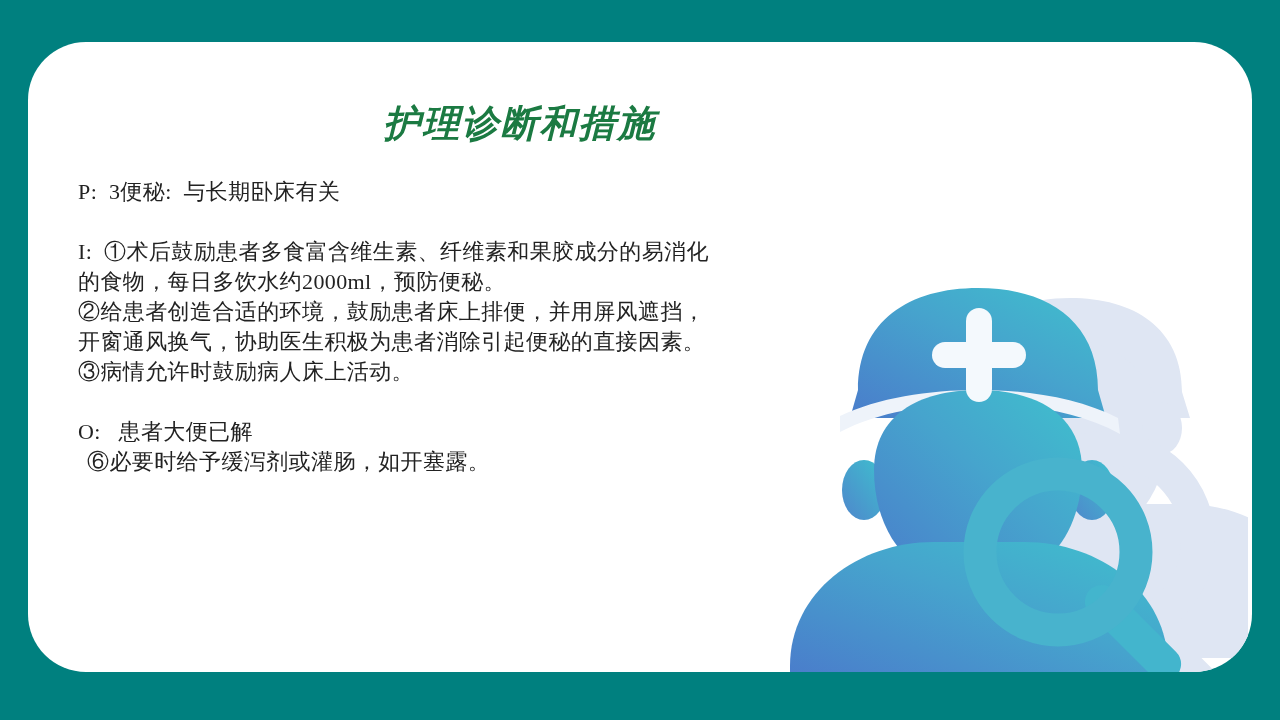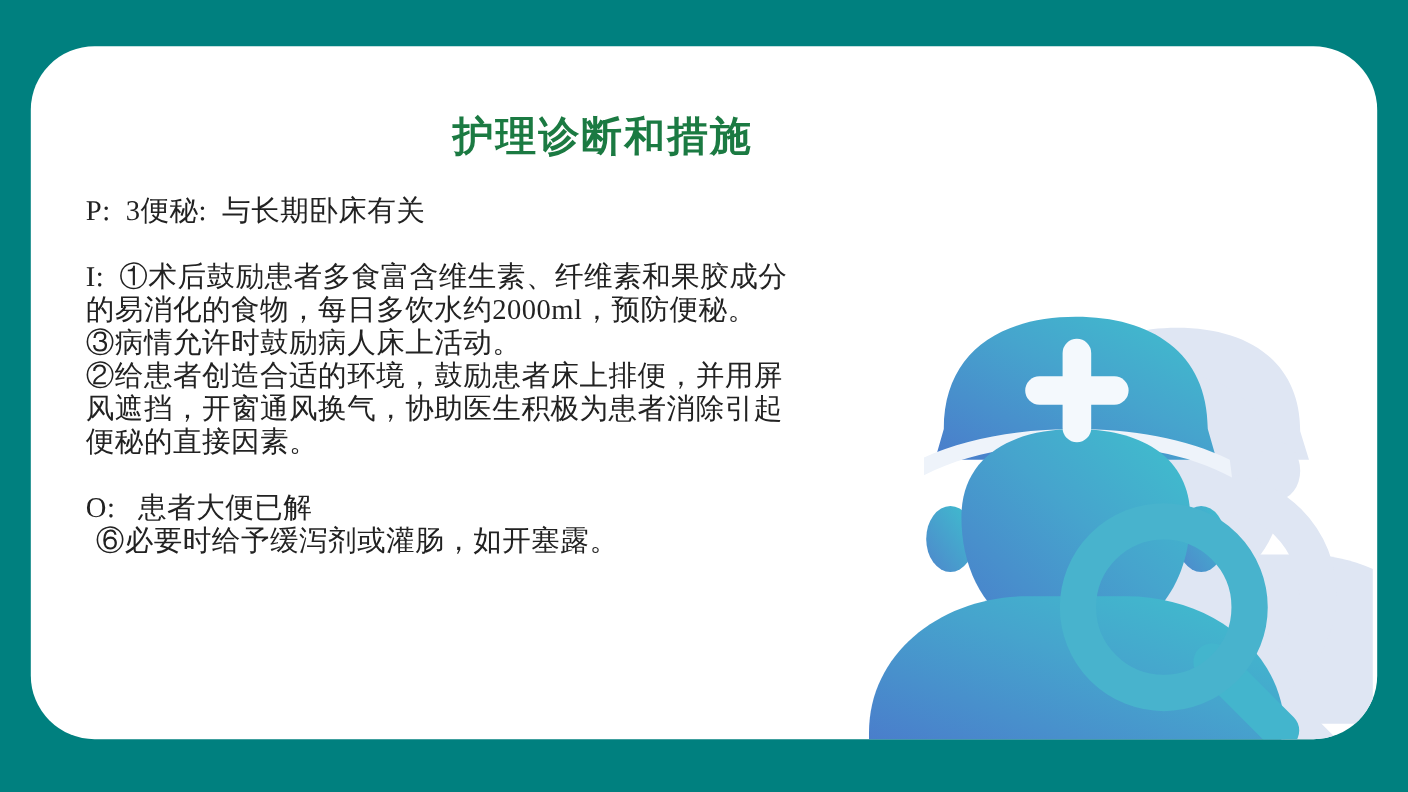--- a/index.html
+++ b/index.html
@@ -39,33 +39,33 @@
     position: absolute;
     left: 0;
     top: 32px;
     width: 984px;
     text-align: center;
     color: #1b7a42;
     font-family: "Liberation Serif", "DejaVu Serif", serif;
     font-weight: bold;
     font-size: 37px;
     letter-spacing: 2px;
+    font-style: italic;
     white-space: nowrap;
-    padding-left: 28px;
   }
 
   
   #body-text {
     position: absolute;
     left: 50px;
     top: 135px;
     width: 640px;
     color: #222222;
     font-family: "Liberation Serif", "DejaVu Serif", serif;
-    font-size: 26px;
+    font-size: 22px;
     line-height: 30px;
     letter-spacing: 0.4px;
   }
   .para {
     margin: 0;
     white-space: pre-wrap;
   }
   .para.spacer-before { margin-top: 30px; }
   .para.indent { text-indent: 9px; }
 
@@ -90,23 +90,23 @@
 
   <div id="card">
 
     <h1 id="title">护理诊断和措施</h1>
 
     <div id="body-text">
       <p class="para">P:  3便秘:  与长期卧床有关</p>
 
       <p class="para spacer-before">I:  ①术后鼓励患者多食富含维生素、纤维素和果胶成分的易消化的食物，每日多饮水约2000ml，预防便秘。</p>
 
+      <p class="para">②给患者创造合适的环境，鼓励患者床上排便，并用屏风遮挡，开窗通风换气，协助医生积极为患者消除引起便秘的直接因素。</p>
+
       <p class="para">③病情允许时鼓励病人床上活动。</p>
-
-      <p class="para">②给患者创造合适的环境，鼓励患者床上排便，并用屏风遮挡，开窗通风换气，协助医生积极为患者消除引起便秘的直接因素。</p>
 
 
 
       <p class="para spacer-before">O:   患者大便已解</p>
 
       <p class="para indent">⑥必要时给予缓泻剂或灌肠，如开塞露。</p>
     </div>
 
     <div id="illustration">
       <svg viewBox="0 0 520 462" xmlns="http://www.w3.org/2000/svg">

